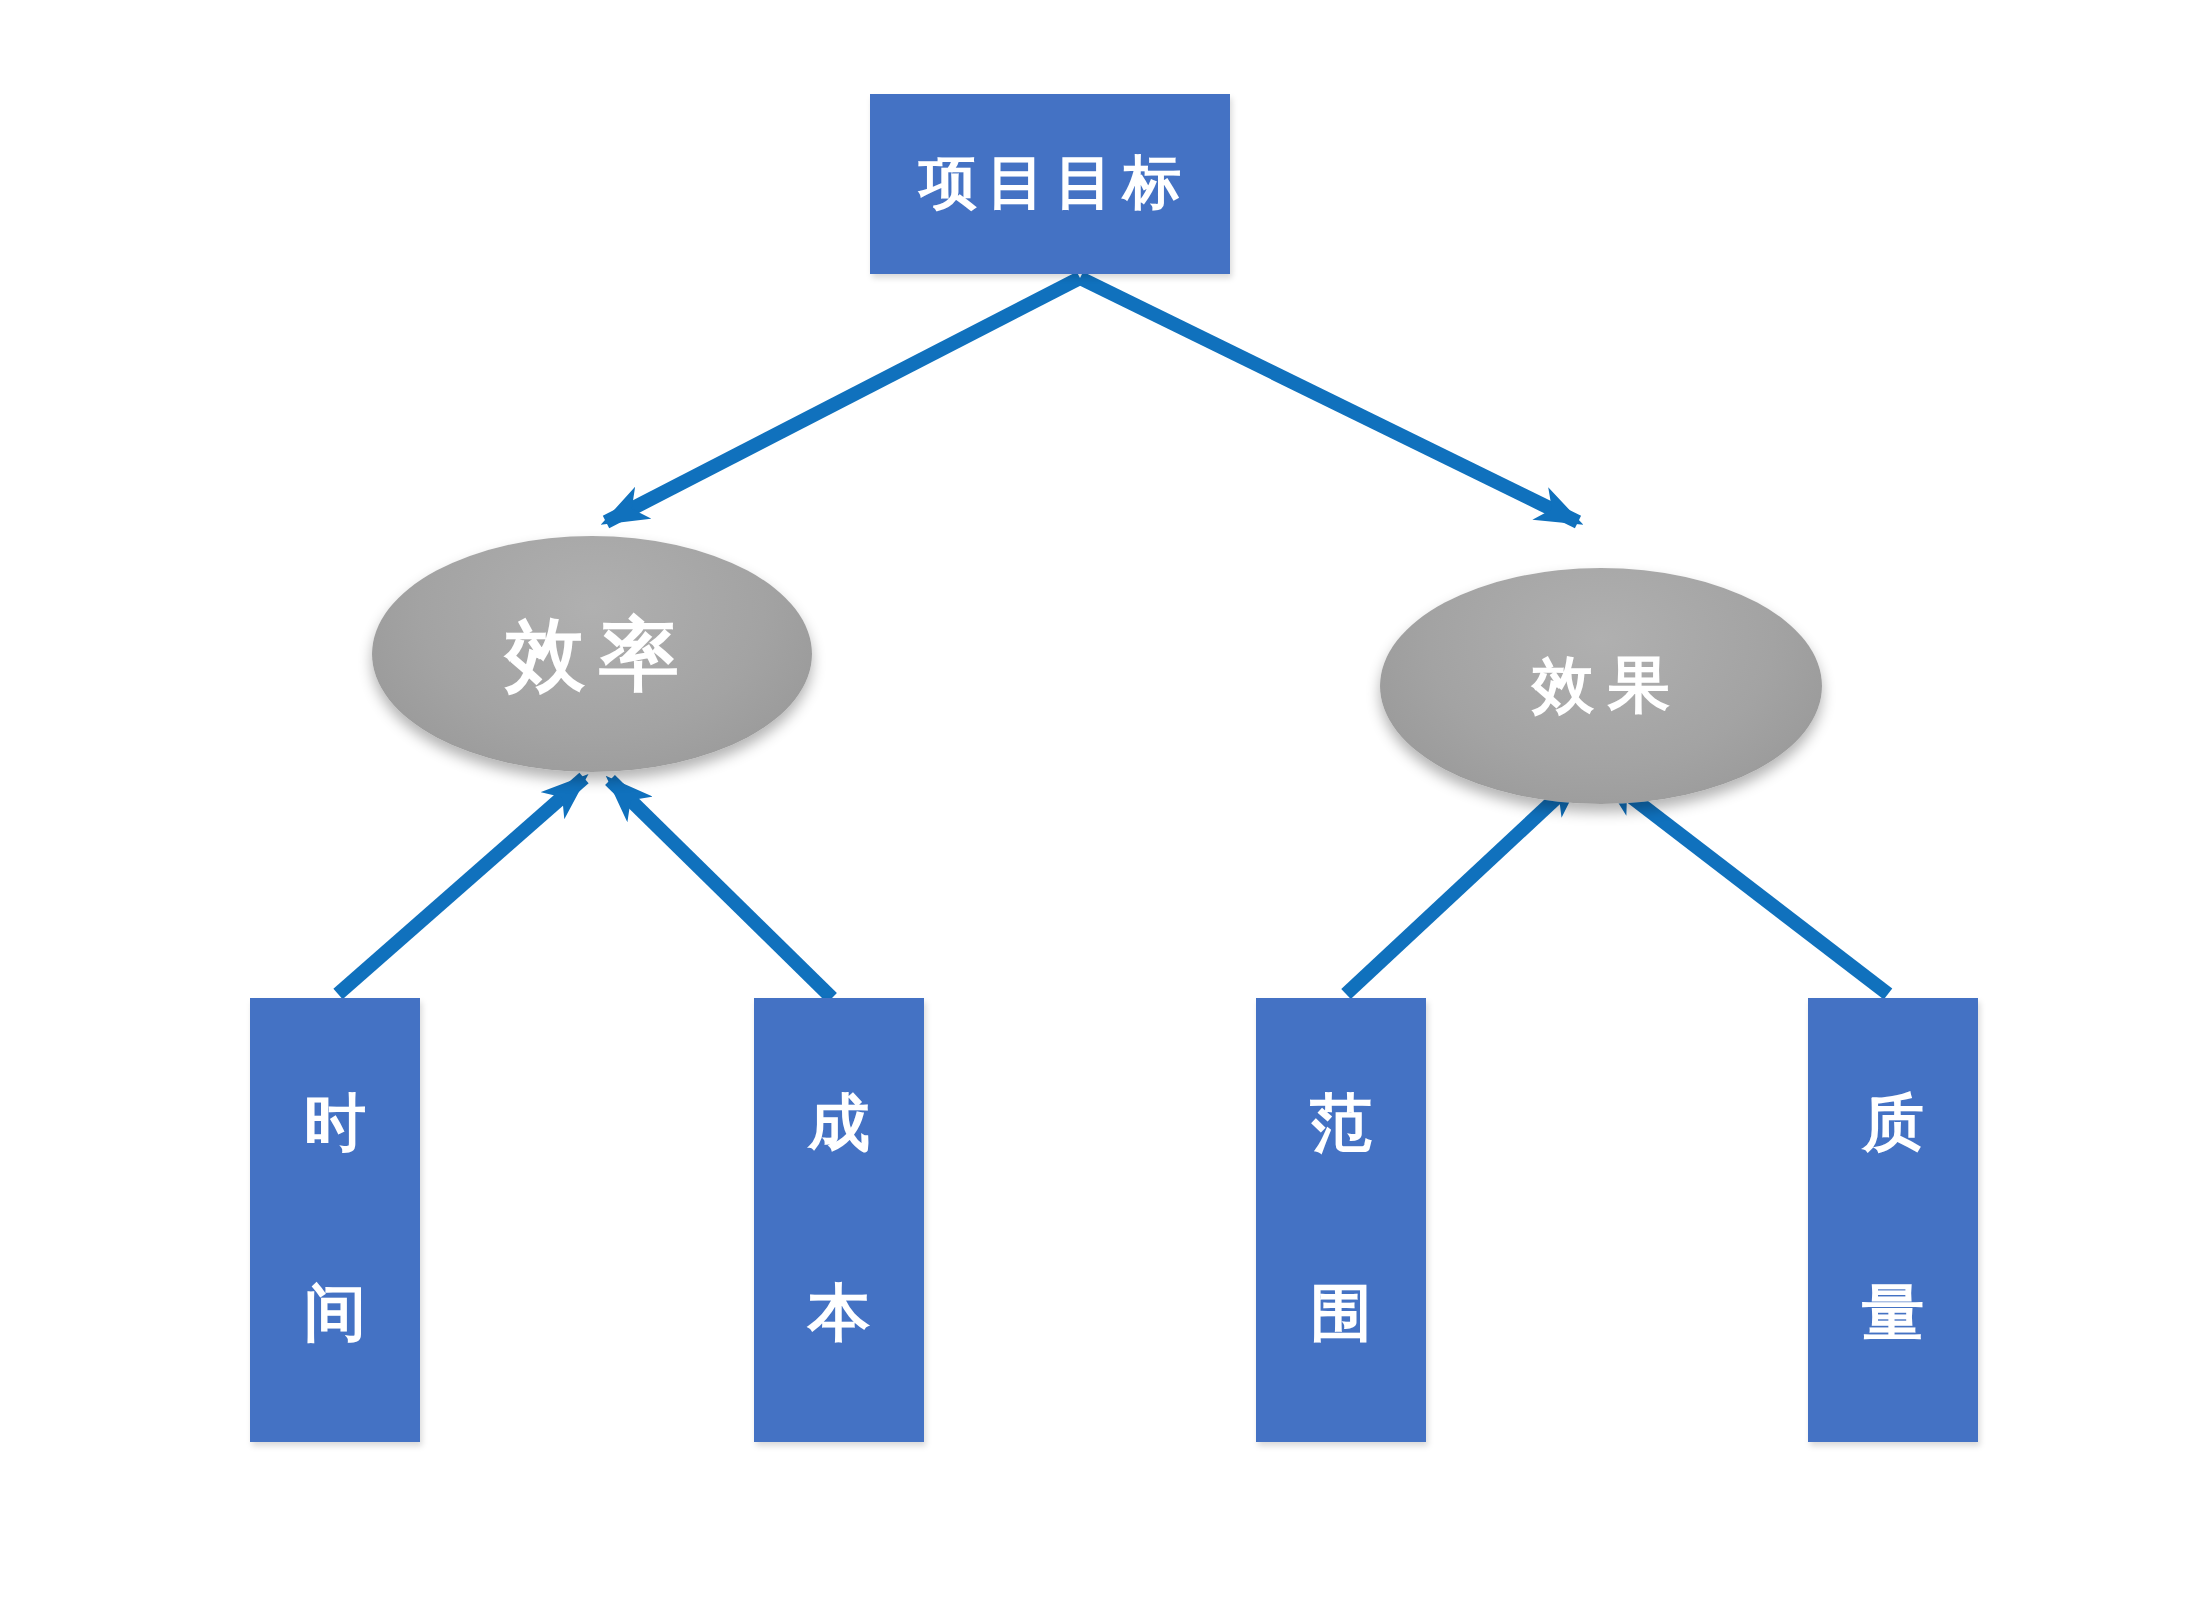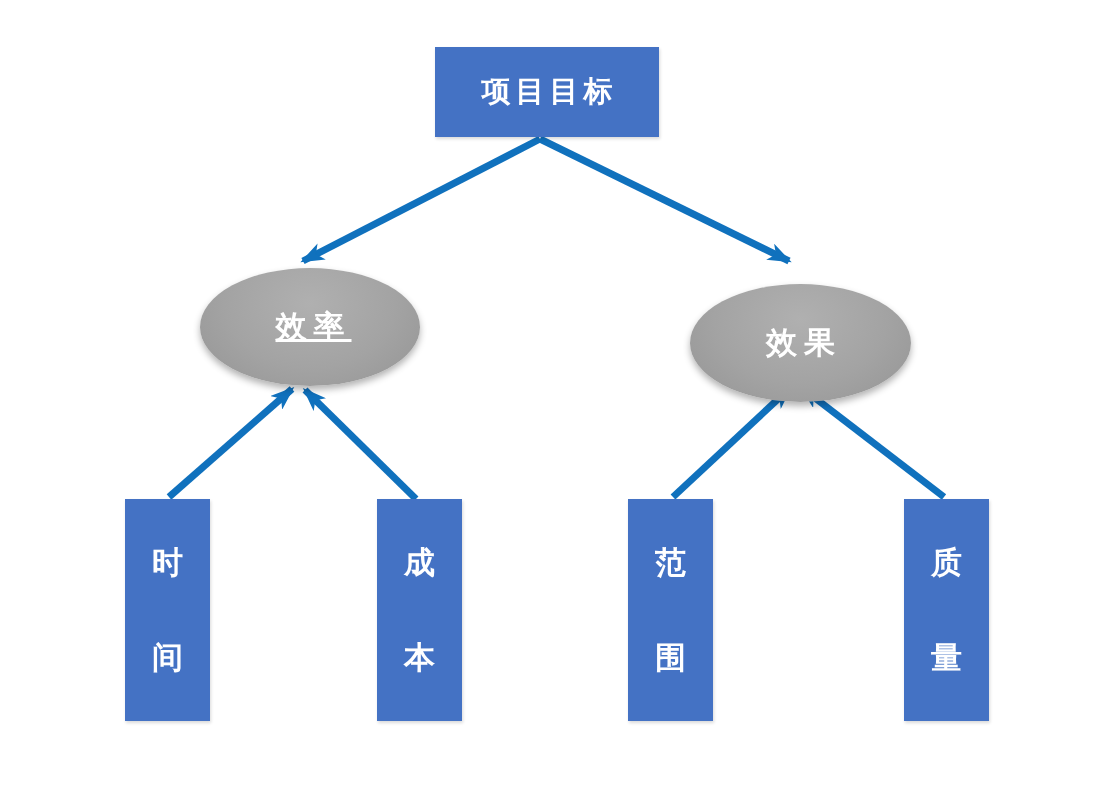--- a/index.html
+++ b/index.html
@@ -35,24 +35,24 @@
   .node.rect {
     background: var(--box-fill, #4472C4);
     box-shadow: 1px 2px 3px rgba(0,0,0,0.15);
   }
   .node.ellipse {
     background: radial-gradient(ellipse at 50% 30%, #b0b0b0 0%, #a3a3a3 55%, #949494 100%);
     border-radius: 50%;
     box-shadow: 0 4px 7px rgba(0,0,0,0.30);
   }
   .node-goal {
-    left: 435px; top: 47px; width: 224px; height: 90px;
+    left: 435px; top: 47px; width: 180px; height: 90px;
     font-size: 29px; letter-spacing: 5px; text-indent: 5px;
   }
-  .node-efficiency { left: 200px; top: 268px; width: 220px; height: 118px; font-size: 31px; letter-spacing: 7px; text-indent: 7px; text-decoration: underline; }
+  .node-efficiency { left: 186px; top: 268px; width: 220px; height: 118px; font-size: 40px; letter-spacing: 7px; text-indent: 7px; }
   .node-effect     { left: 690px; top: 284px; width: 221px; height: 118px; font-size: 31px; letter-spacing: 7px; text-indent: 7px; }
   .vbox {
     top: 499px; width: 85px; height: 222px;
     flex-direction: column;
     justify-content: space-around;
     padding: 16px 0;
     font-size: 31px;
   }
   .node-time    { left: 125px; }
   .node-cost    { left: 377px; }

